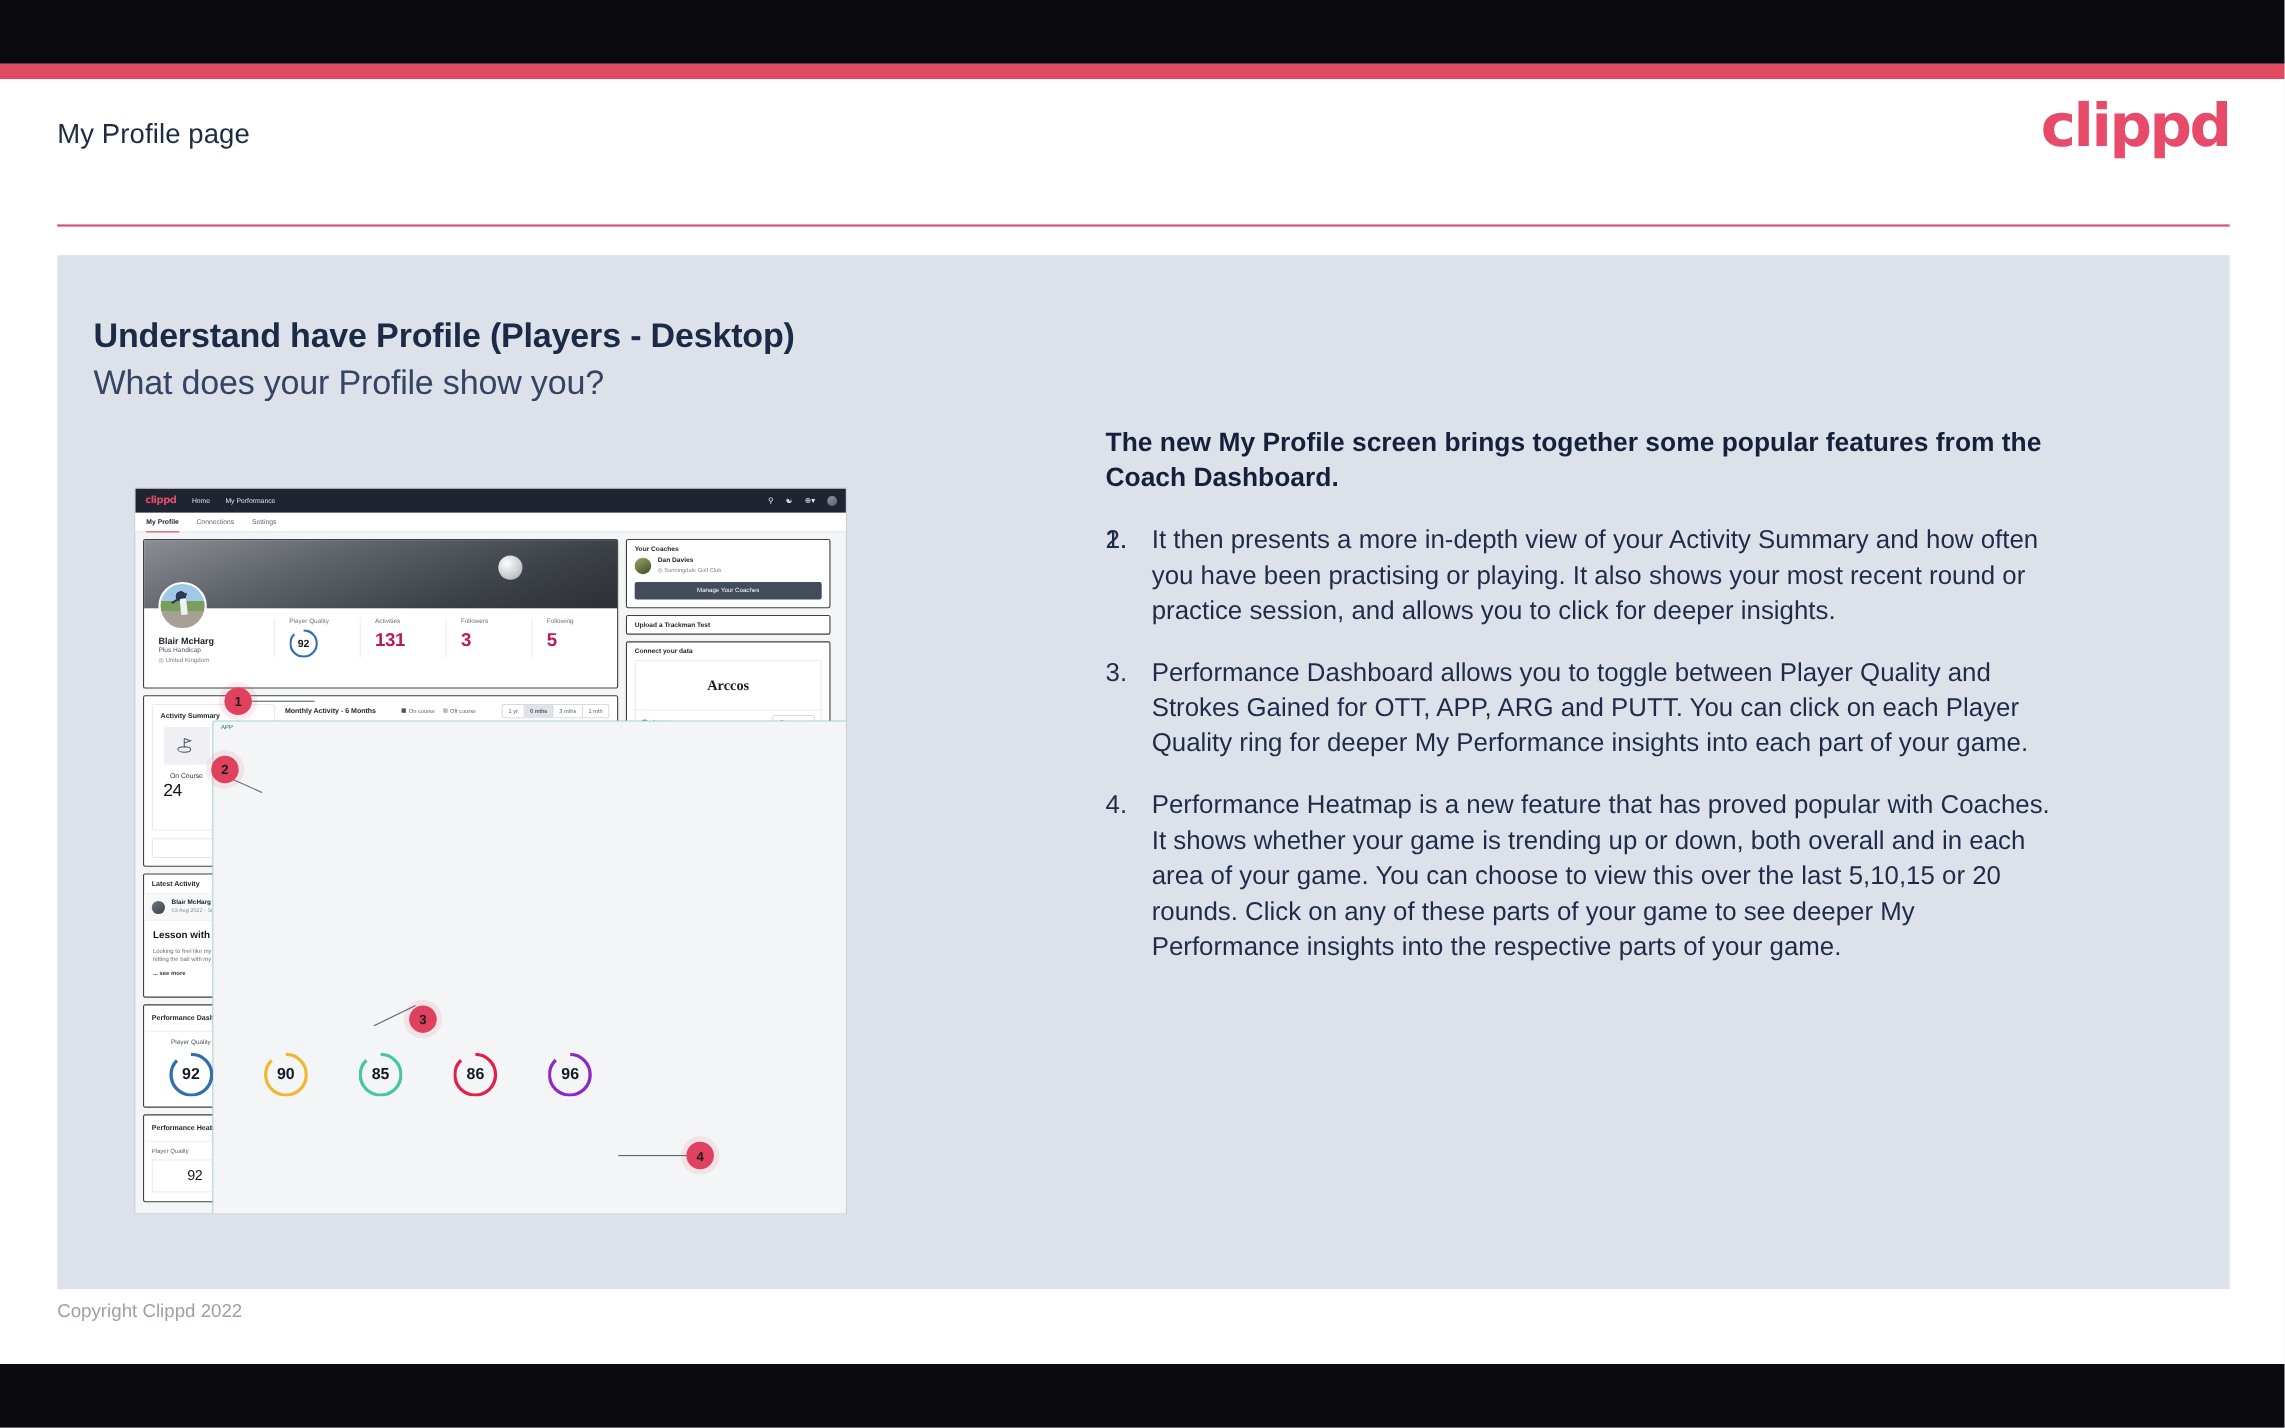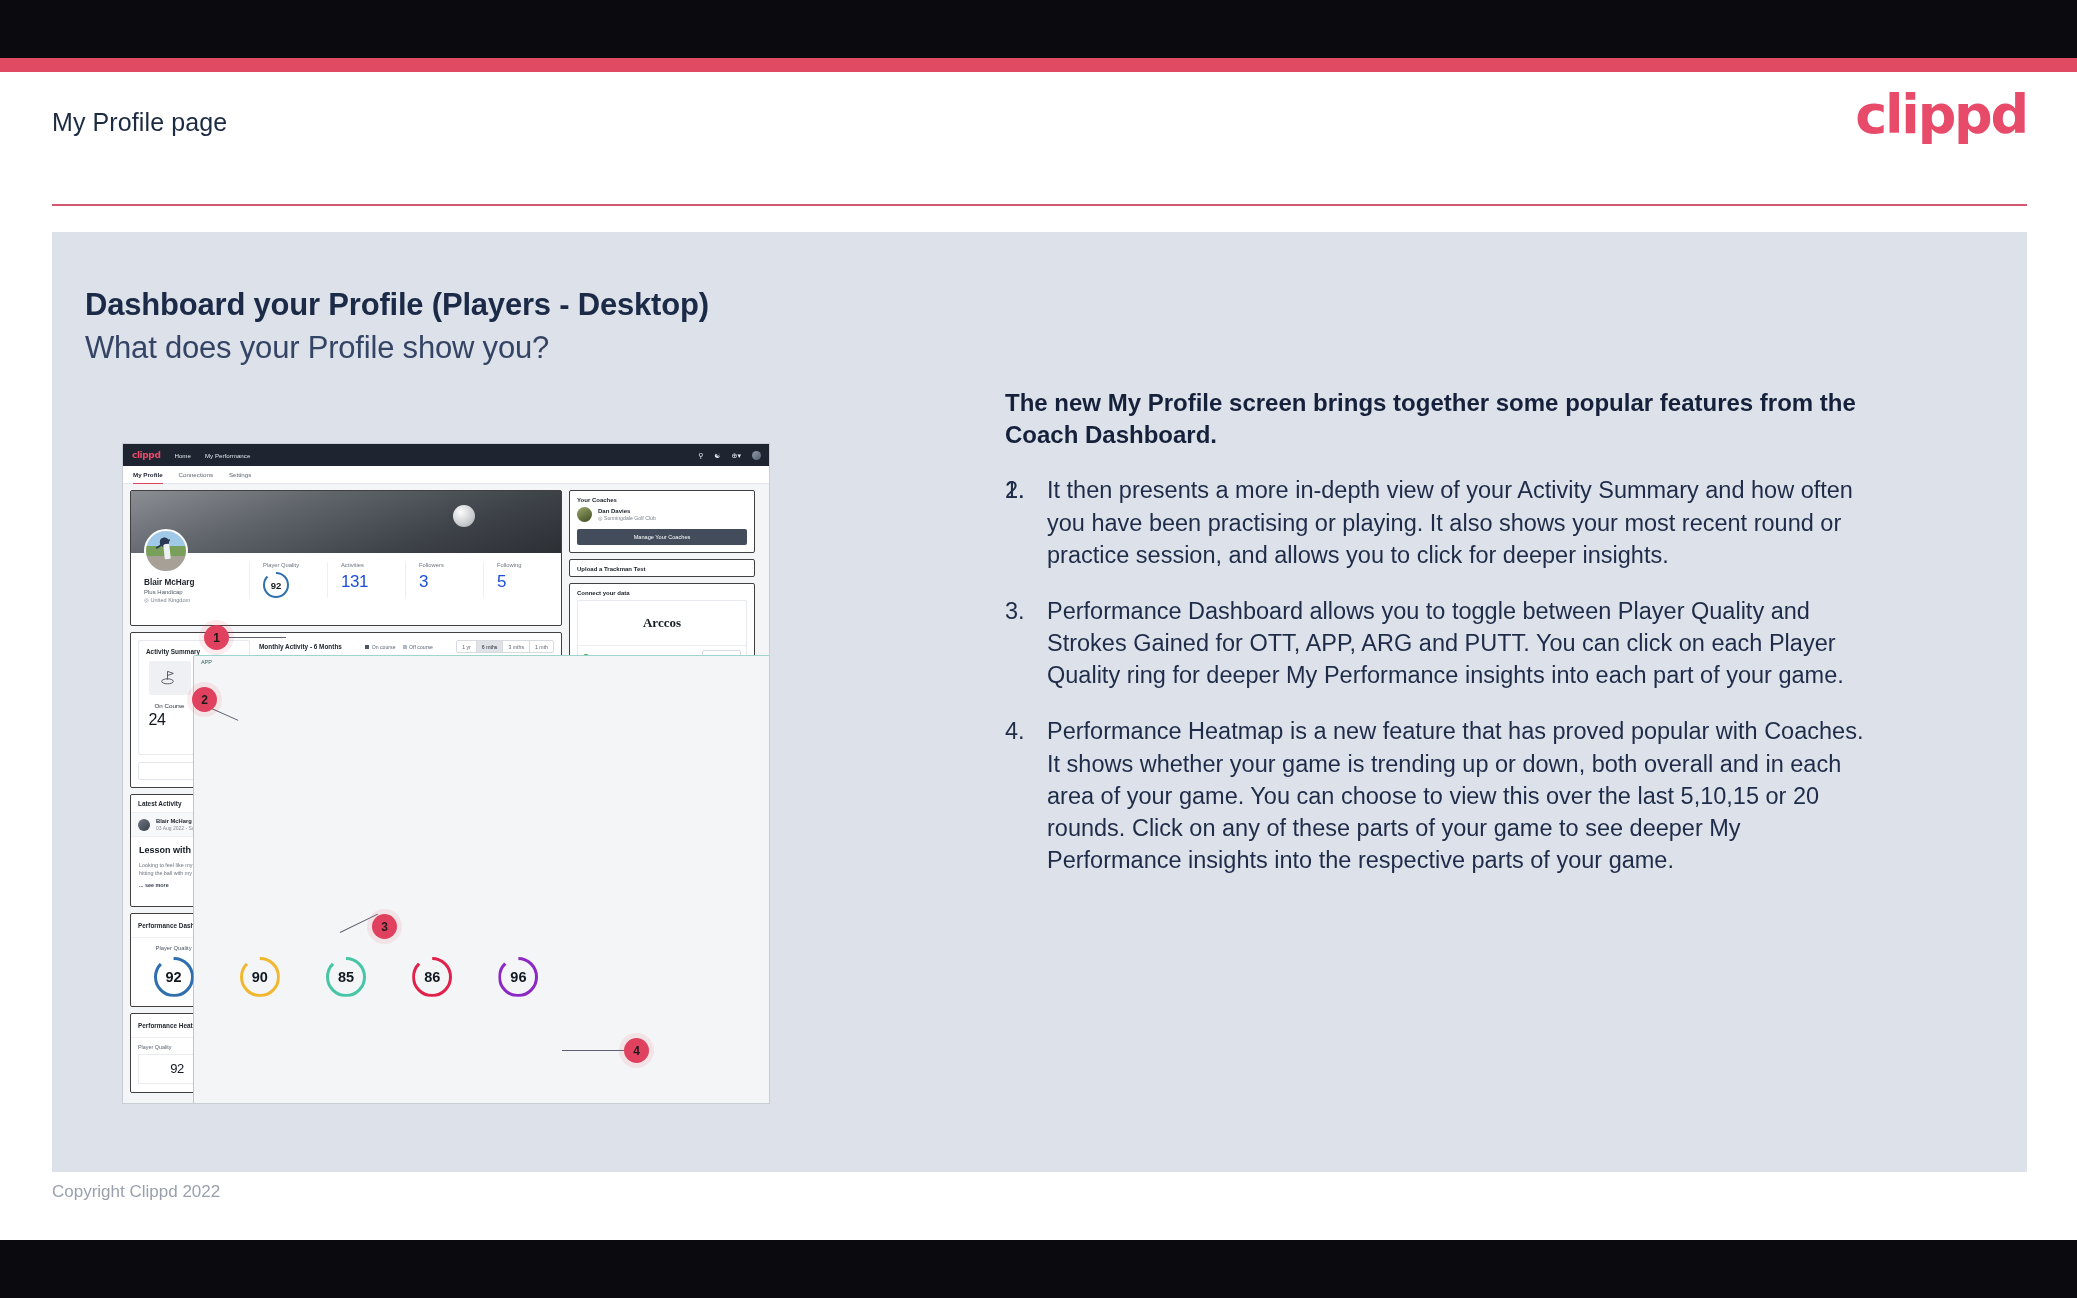--- a/index.html
+++ b/index.html
@@ -122,21 +122,21 @@
     content:''; position:absolute; left:9px; top:12px; width:16px; height:2px; background:#2a3a54;
     transform: rotate(-32deg);
   }
   .pname { font-size: 8.2px; font-weight: 700; margin-top: 5px; }
   .psub { font-size: 6px; color: #4d5665; margin-top: 2px; }
   .ploc { font-size: 5.6px; color: #7b828d; margin-top: 2px; }
 
   .stats { display: flex; flex: 1; padding-top: 9px; }
   .stat { flex: 1; border-left: 1px solid #eceef1; padding-left: 13px; }
   .stat-l { font-size: 5.8px; color: #6b7381; margin-bottom: 4px; }
-  .stat-v { font-size: 17px; font-weight: 400; color: #1d4ed8; letter-spacing: -.4px; }
+  .stat-v { font-size: 17px; font-weight: 700; color: #be185d; letter-spacing: -.4px; }
 
   .ring {
     width: 26px; height: 26px; border-radius: 50%;
     display: flex; align-items: center; justify-content: center;
     font-size: 9.5px; font-weight: 600; color: #121821; position: relative;
   }
   .ring::before {
     content:''; position:absolute; inset:0; border-radius:50%;
     border: 2.6px solid var(--rc,#2f6fad);
     clip-path: polygon(50% 50%, 50% 0, 100% 0, 100% 100%, 0 100%, 0 0);
@@ -282,21 +282,21 @@
 <div class="slide">
 
   <div class="slide-head">
     <div class="slide-head-title">My Profile page</div>
   </div>
   <div class="logo">clippd</div>
   <div class="head-rule"></div>
 
   <div class="panel">
 
-    <div class="h1">Dashboard your Profile (Players - Desktop)</div>
+    <div class="h1">Understand have Profile (Players - Desktop)</div>
     <div class="h2">What does your Profile show you?</div>
 
     <div class="rtext">
       <div class="lead">The new My Profile screen brings together some popular features from the Coach Dashboard.</div>
       <ol>
         <li>
           <span class="num">1.</span>
         </li>
         <li>
           <span class="num">2.</span>

